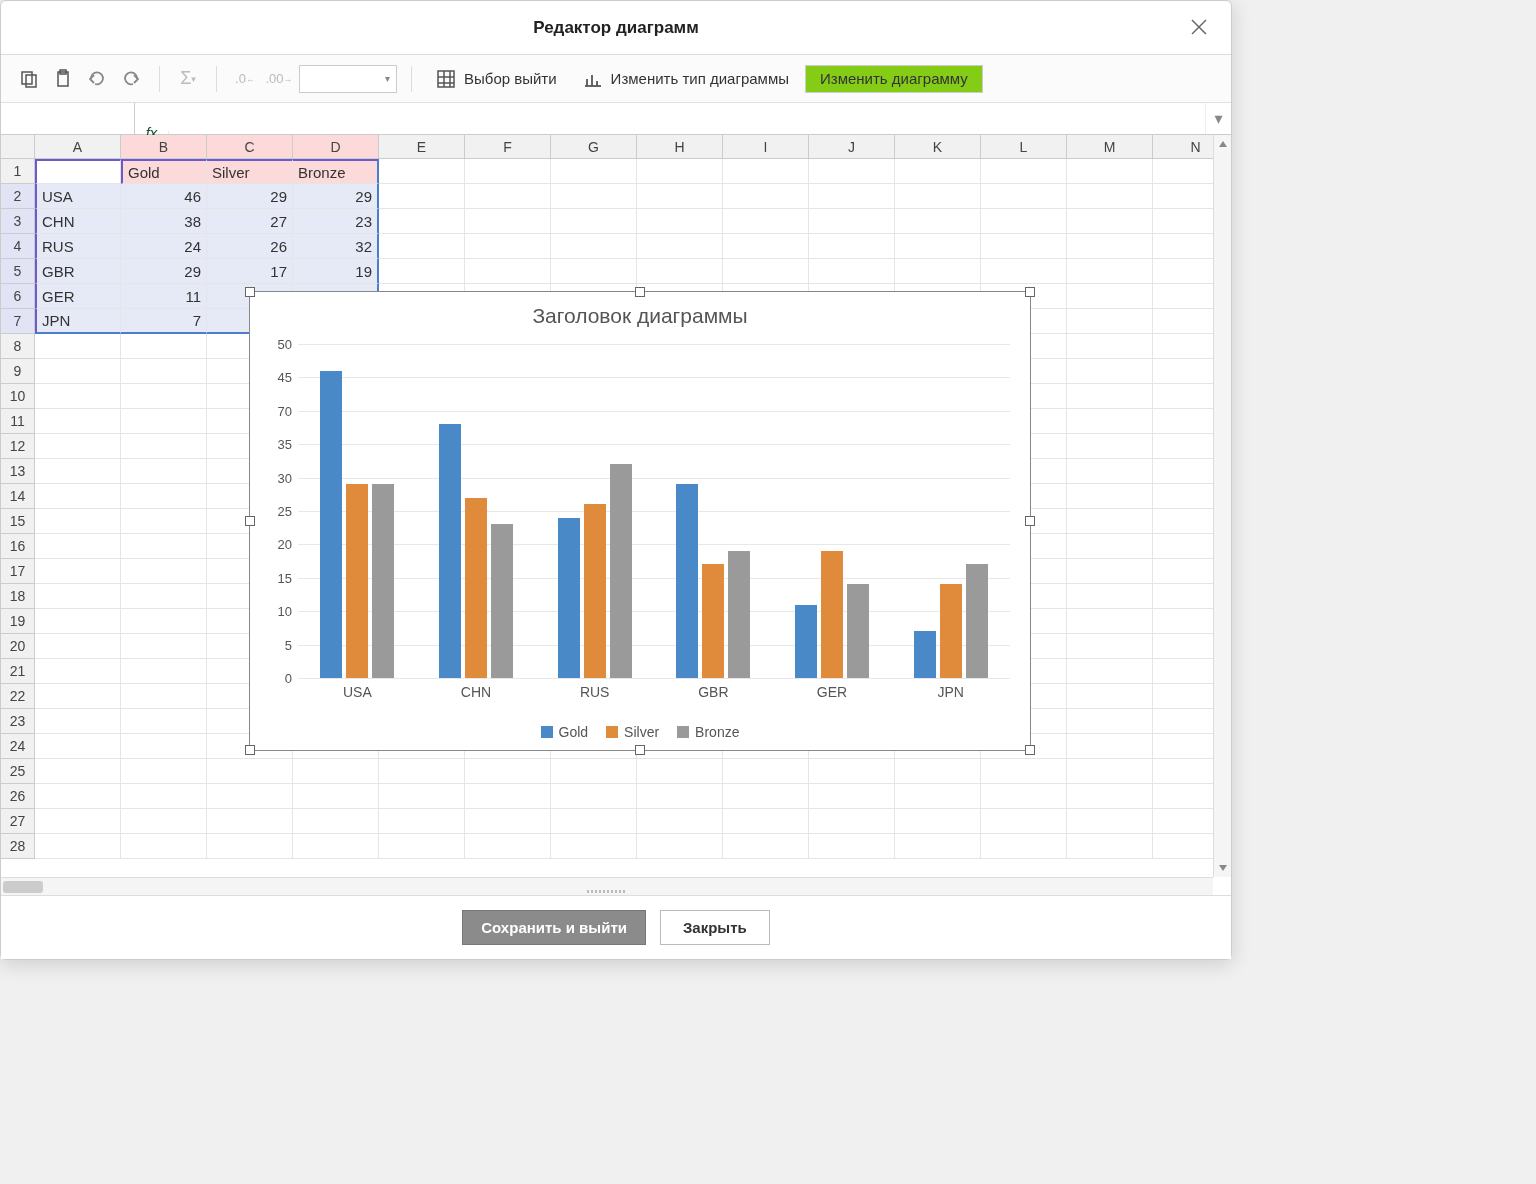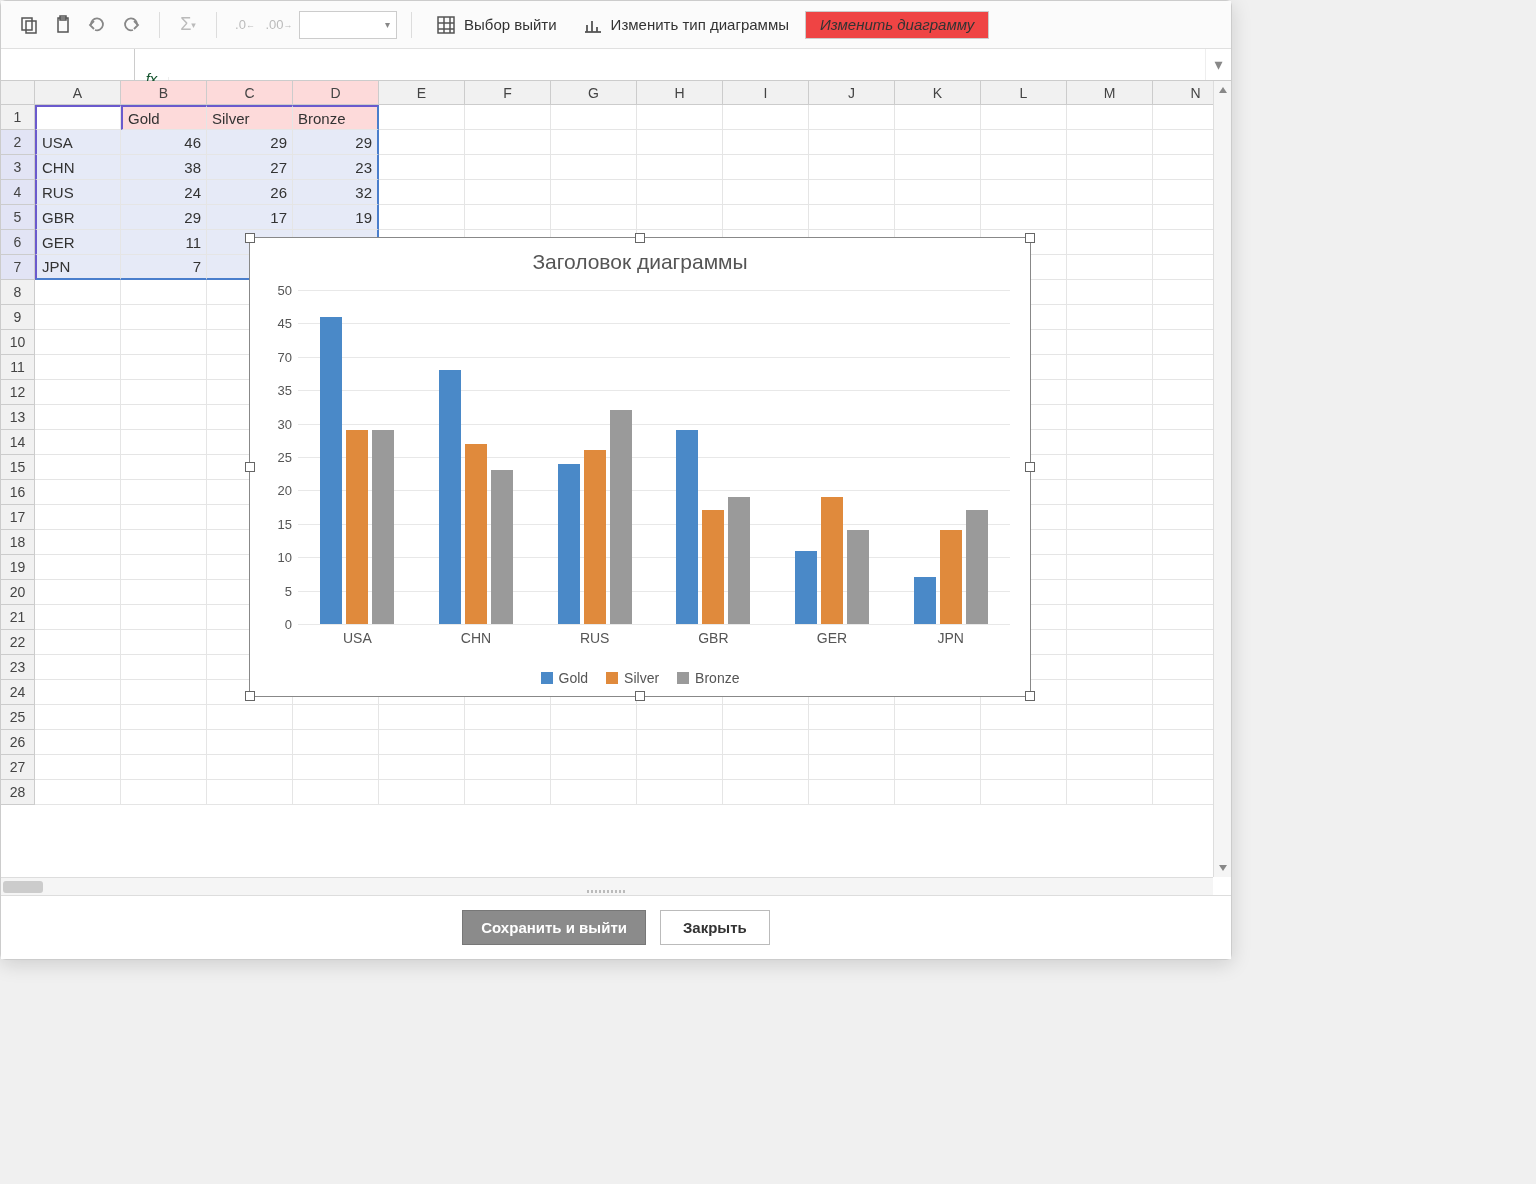--- a/index.html
+++ b/index.html
@@ -8,21 +8,21 @@
   .titlebar { height: 54px; display: flex; align-items: center; justify-content: center; position: relative; border-bottom: 1px solid #ddd; }
   .titlebar .title { font-size: 17px; font-weight: 600; color: #222; }
   .close-x { position: absolute; right: 22px; top: 16px; width: 20px; height: 20px; cursor: pointer; }
   .close-x svg { width: 100%; height: 100%; stroke: #666; stroke-width: 1.5; }
   .toolbar { height: 48px; display: flex; align-items: center; padding: 0 14px; border-bottom: 1px solid #e0e0e0; gap: 6px; background: #fbfbfb; }
   .tb-icon { width: 28px; height: 28px; display:flex; align-items:center; justify-content:center; color:#555; cursor:pointer; }
   .tb-icon svg { width: 20px; height: 20px; }
   .tb-sep { width:1px; height:26px; background:#ddd; margin:0 8px; }
   .tb-combo { width:98px; height:28px; border:1px solid #ccc; background:#fff; display:flex; align-items:center; justify-content:flex-end; padding:0 6px; color:#888; }
   .tb-btn { display:flex; align-items:center; gap:8px; padding:0 10px; height:28px; cursor:pointer; font-size:15px; color:#333; }
-  .tb-btn.boxed { border:1px solid #ccc; background:#ef4444; padding:0 14px;font-style:italic; }
+  .tb-btn.boxed { border:1px solid #ccc; background:#84cc16; padding:0 14px; }
   .tb-btn svg { width:20px; height:20px; }
   .formula-bar { height:32px; display:flex; align-items:stretch; border-bottom:1px solid #ccc; background:#fff; }
   .name-box { width:134px; border-right:1px solid #ccc; display:flex; align-items:center; padding:0 8px; color:#444; font-size:14px; }
   .fx { width:34px; display:flex; align-items:center; justify-content:center; color:#14532d; font-style:italic; font-size:15px; border-right:1px solid #eee;margin-top:28px;}
   .formula-input { flex:1; padding:0 8px; display:flex; align-items:center; }
   .fb-drop { width:26px; display:flex; align-items:center; justify-content:center; border-left:1px solid #eee; color:#888;}
   .sheet-area { flex:1; position:relative; overflow:hidden; background:#fff; }
   .col-headers { display:flex; position:absolute; left:0; top:0; }
   .corner { width:34px; height:24px; background:#f1f1f1; border-right:1px solid #ccc; border-bottom:1px solid #ccc; }
   .ch { width:86px; height:24px; background:#f1f1f1; border-right:1px solid #ccc; border-bottom:1px solid #ccc; display:flex; align-items:center; justify-content:center; font-size:14px; color:#444; }
@@ -64,20 +64,29 @@
   .footer { height:64px; display:flex; align-items:center; justify-content:center; gap:14px; border-top:1px solid #ddd; background:#fff; }
   .btn-primary { background:#8b8b8b; color:#fff; border:1px solid #777; padding:8px 18px; font-size:15px; font-weight:600; cursor:pointer; }
   .btn-secondary { background:#fff; color:#333; border:1px solid #bbb; padding:8px 22px; font-size:15px; font-weight:600; cursor:pointer; }
   .dragbar { position:absolute; left:50%; bottom:1px; width:60px; height:6px; margin-left:-30px; display:flex; align-items:center; justify-content:center; }
   .dragbar div{ width:40px; height:3px; background:repeating-linear-gradient(90deg,#bbb 0 2px,transparent 2px 4px); }
 </style>
 </head>
 <body>
 
 <div class="window">
+  <div class="titlebar">
+    <div class="title">Редактор диаграмм</div>
+    <div class="close-x">
+      <svg viewBox="0 0 20 20">
+          <line x1="3" y1="3" x2="17" y2="17"></line>
+          <line x1="17" y1="3" x2="3" y2="17"></line>
+        </svg>
+    </div>
+  </div>
 
   <div class="toolbar">
     <div class="tb-icon">
         <svg viewBox="0 0 20 20" fill="none" stroke="#555" stroke-width="1.5">
           <rect x="3" y="3" width="10" height="12"></rect>
           <rect x="7" y="6" width="10" height="12"></rect>
         </svg>
       </div>
     <div class="tb-icon">
         <svg viewBox="0 0 20 20" fill="none" stroke="#555" stroke-width="1.5">

